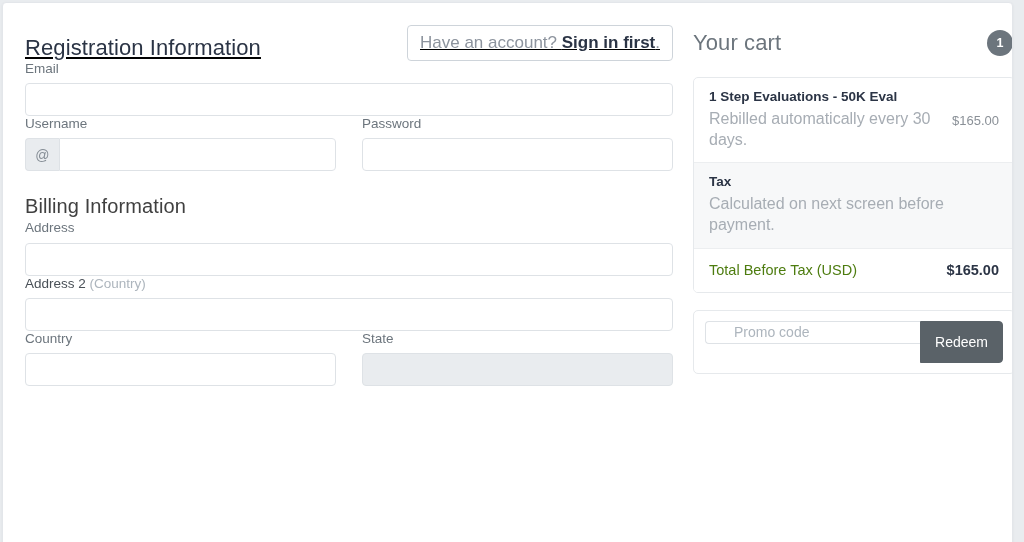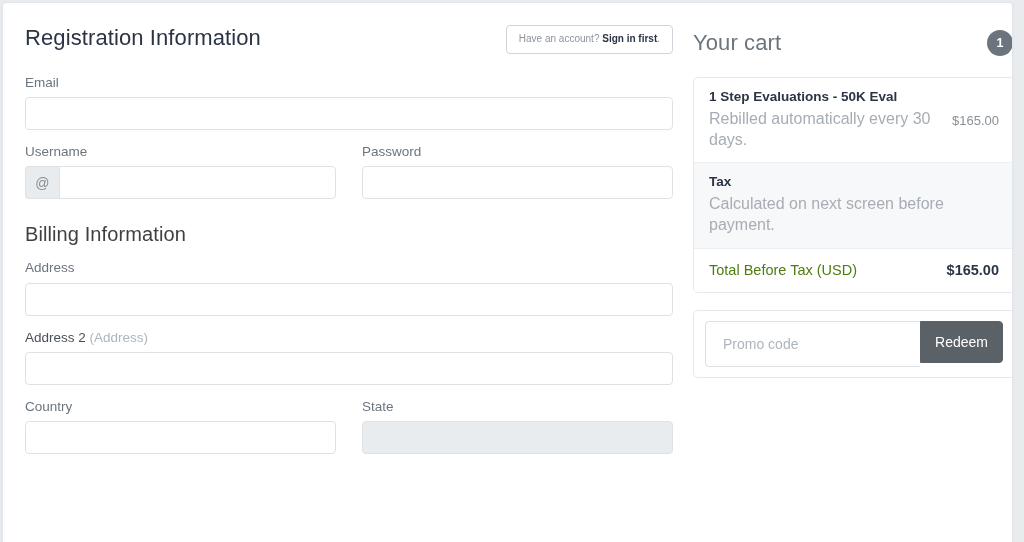--- a/index.html
+++ b/index.html
@@ -23,23 +23,24 @@
   .columns {
     display: flex;
     padding: 22px 20px 0 22px;
   }
   .col-form { width: 648px; flex: 0 0 648px; }
   .col-cart { width: 322px; flex: 0 0 322px; margin-left: 20px; }
 
   
   .section-head {
     display: flex;
-    align-items: flex-start;
+    align-items: flex-end;
     justify-content: space-between;
     min-height: 36px;
+    text-decoration: underline;
   }
   h2.title {
     margin: 0;
     font-size: 22px;
     font-weight: 400;
     color: #2b3445;
     letter-spacing: 0.1px;
     line-height: 1.2;
   }
   h2.title-billing {
@@ -49,31 +50,31 @@
     color: #404040;
     letter-spacing: 0.1px;
   }
 
   
   .signin-btn {
     border: 1px solid #ced4da;
     border-radius: 4px;
     background: #ffffff;
     padding: 8px 12px 9px 12px;
-    font-size: 10px;
+    font-size: 17px;
     color: #8d949e;
     line-height: 1;
     white-space: nowrap;
     cursor: pointer;
     font-family: "Liberation Sans", sans-serif;
   }
   .signin-btn .strong { color: #2b3445; font-weight: bold; }
 
   
-  .field { margin-top: 14px; }
+  .field { }
   .field-label {
     display: block;
     font-size: 13.5px;
     color: #6c757d;
     margin-bottom: 6px;
     line-height: 1.2;
   }
   .field-label .label-main { color: #495057; }
   .field-label .label-opt { color: #adb5bd; }
   .control {
@@ -195,25 +196,25 @@
   .promo-card {
     margin-top: 17px;
     border: 1px solid #e6e9ec;
     border-radius: 5px;
     padding: 10px 11px;
     background: #ffffff;
   }
   .promo-group { display: flex; width: 100%; }
   .promo-input {
     flex: 1 1 auto;
-    height: 46px;
+    height: 23px;
     border: 1px solid #dee2e6;
     border-right: none;
     border-radius: 4px 0 0 4px;
-    padding: 4px 17px;
+    padding: 4px 28px;
     font-size: 14px;
     color: #495057;
     outline: none;
     background: #ffffff;
     font-family: "Liberation Sans", sans-serif;
     min-width: 0;
   }
   .promo-input::placeholder { color: #adb5bd; }
   .promo-btn {
     flex: 0 0 auto;
@@ -263,21 +264,21 @@
       <div class="billing-wrap">
         <h2 class="title-billing">Billing Information</h2>
 
 
         <div class="field">
           <label class="field-label">Address</label>
           <input class="control" type="text" value="" style="">
         </div>
 
         <div class="field">
-          <label class="field-label"><span class="label-main">Address 2 </span><span class="label-opt">(Address)</span></label>
+          <label class="field-label"><span class="label-main">Address 2 </span><span class="label-opt">(Country)</span></label>
           <input class="control" type="text" value="" style="">
         </div>
 
         <div class="row2">
           <div class="field">
             <label class="field-label">Country</label>
             <input class="control" type="text" value="" style="">
           </div>
           <div class="field">
             <label class="field-label">State</label>

